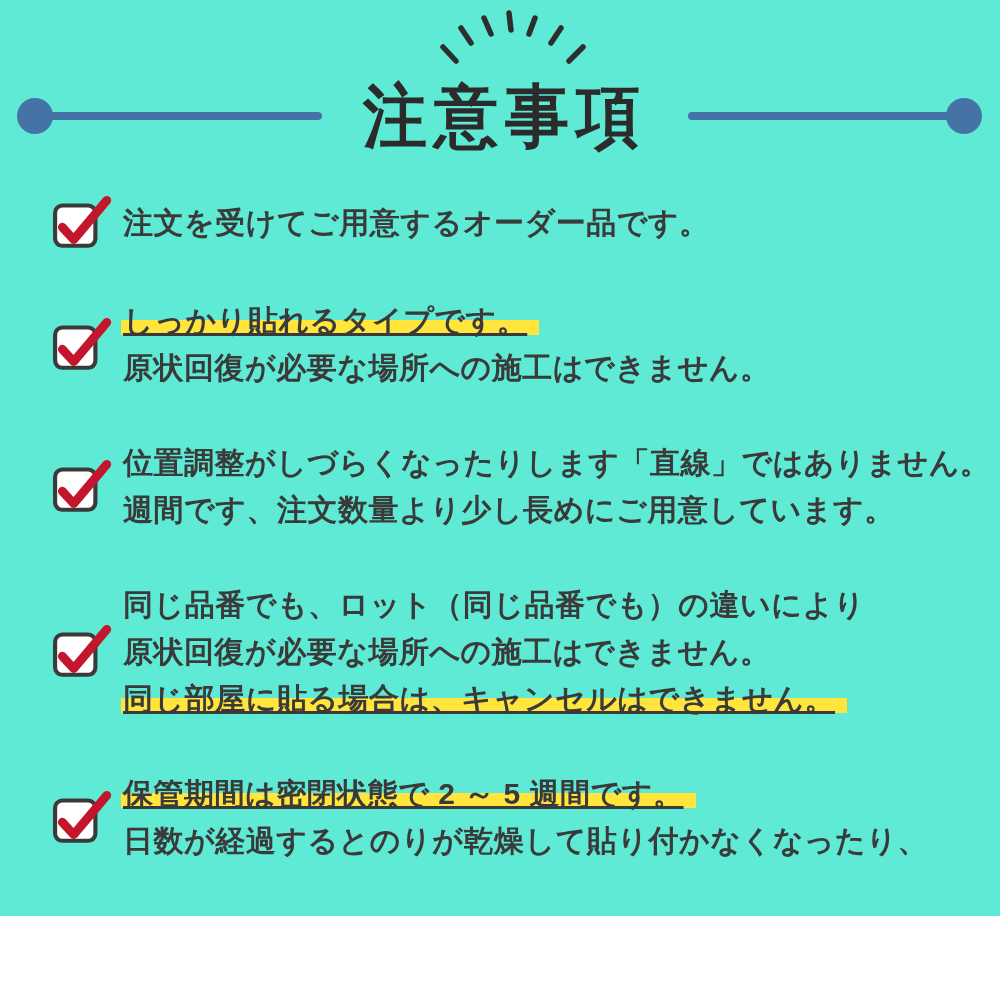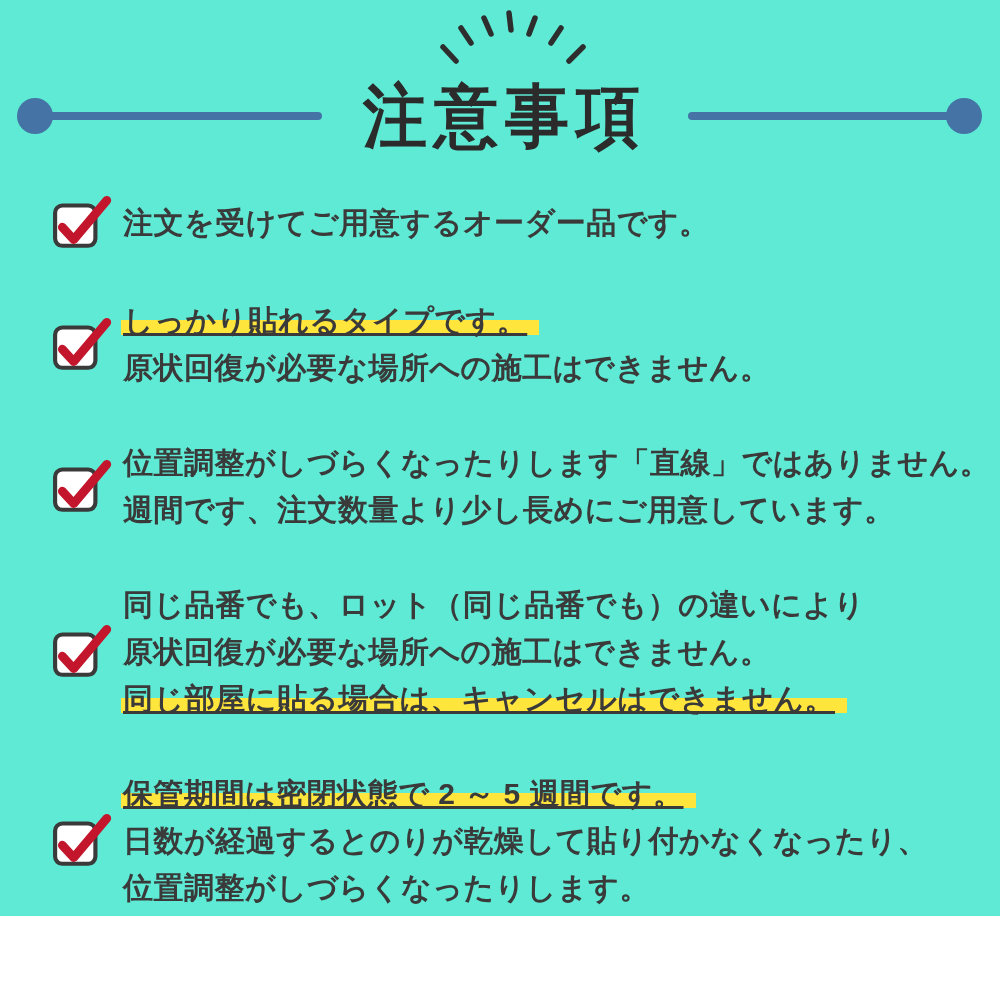--- a/index.html
+++ b/index.html
@@ -135,18 +135,17 @@
     </div>
 
     <div class="item">
       <svg class="checkbox" viewBox="0 0 60 54">
         <rect x="3" y="12" width="39" height="39" rx="7" fill="#ffffff" stroke="#3a3a3a" stroke-width="4"></rect>
         <path d="M 10 33 L 21 45 L 53 7" fill="none" stroke="#c3152b" stroke-width="8.5" stroke-linecap="round" stroke-linejoin="round"></path>
       </svg>
       <div class="lines">
         <span class="line"><span class="hl">保管期間は密閉状態で 2 ～ 5 週間です。</span></span>
         <span class="line">日数が経過するとのりが乾燥して貼り付かなくなったり、</span>
-        <span class="line">位置調整がしづらくなったりします。</span>
       </div>
     </div>
 
   </div>
 </div>
 
 </body></html>

